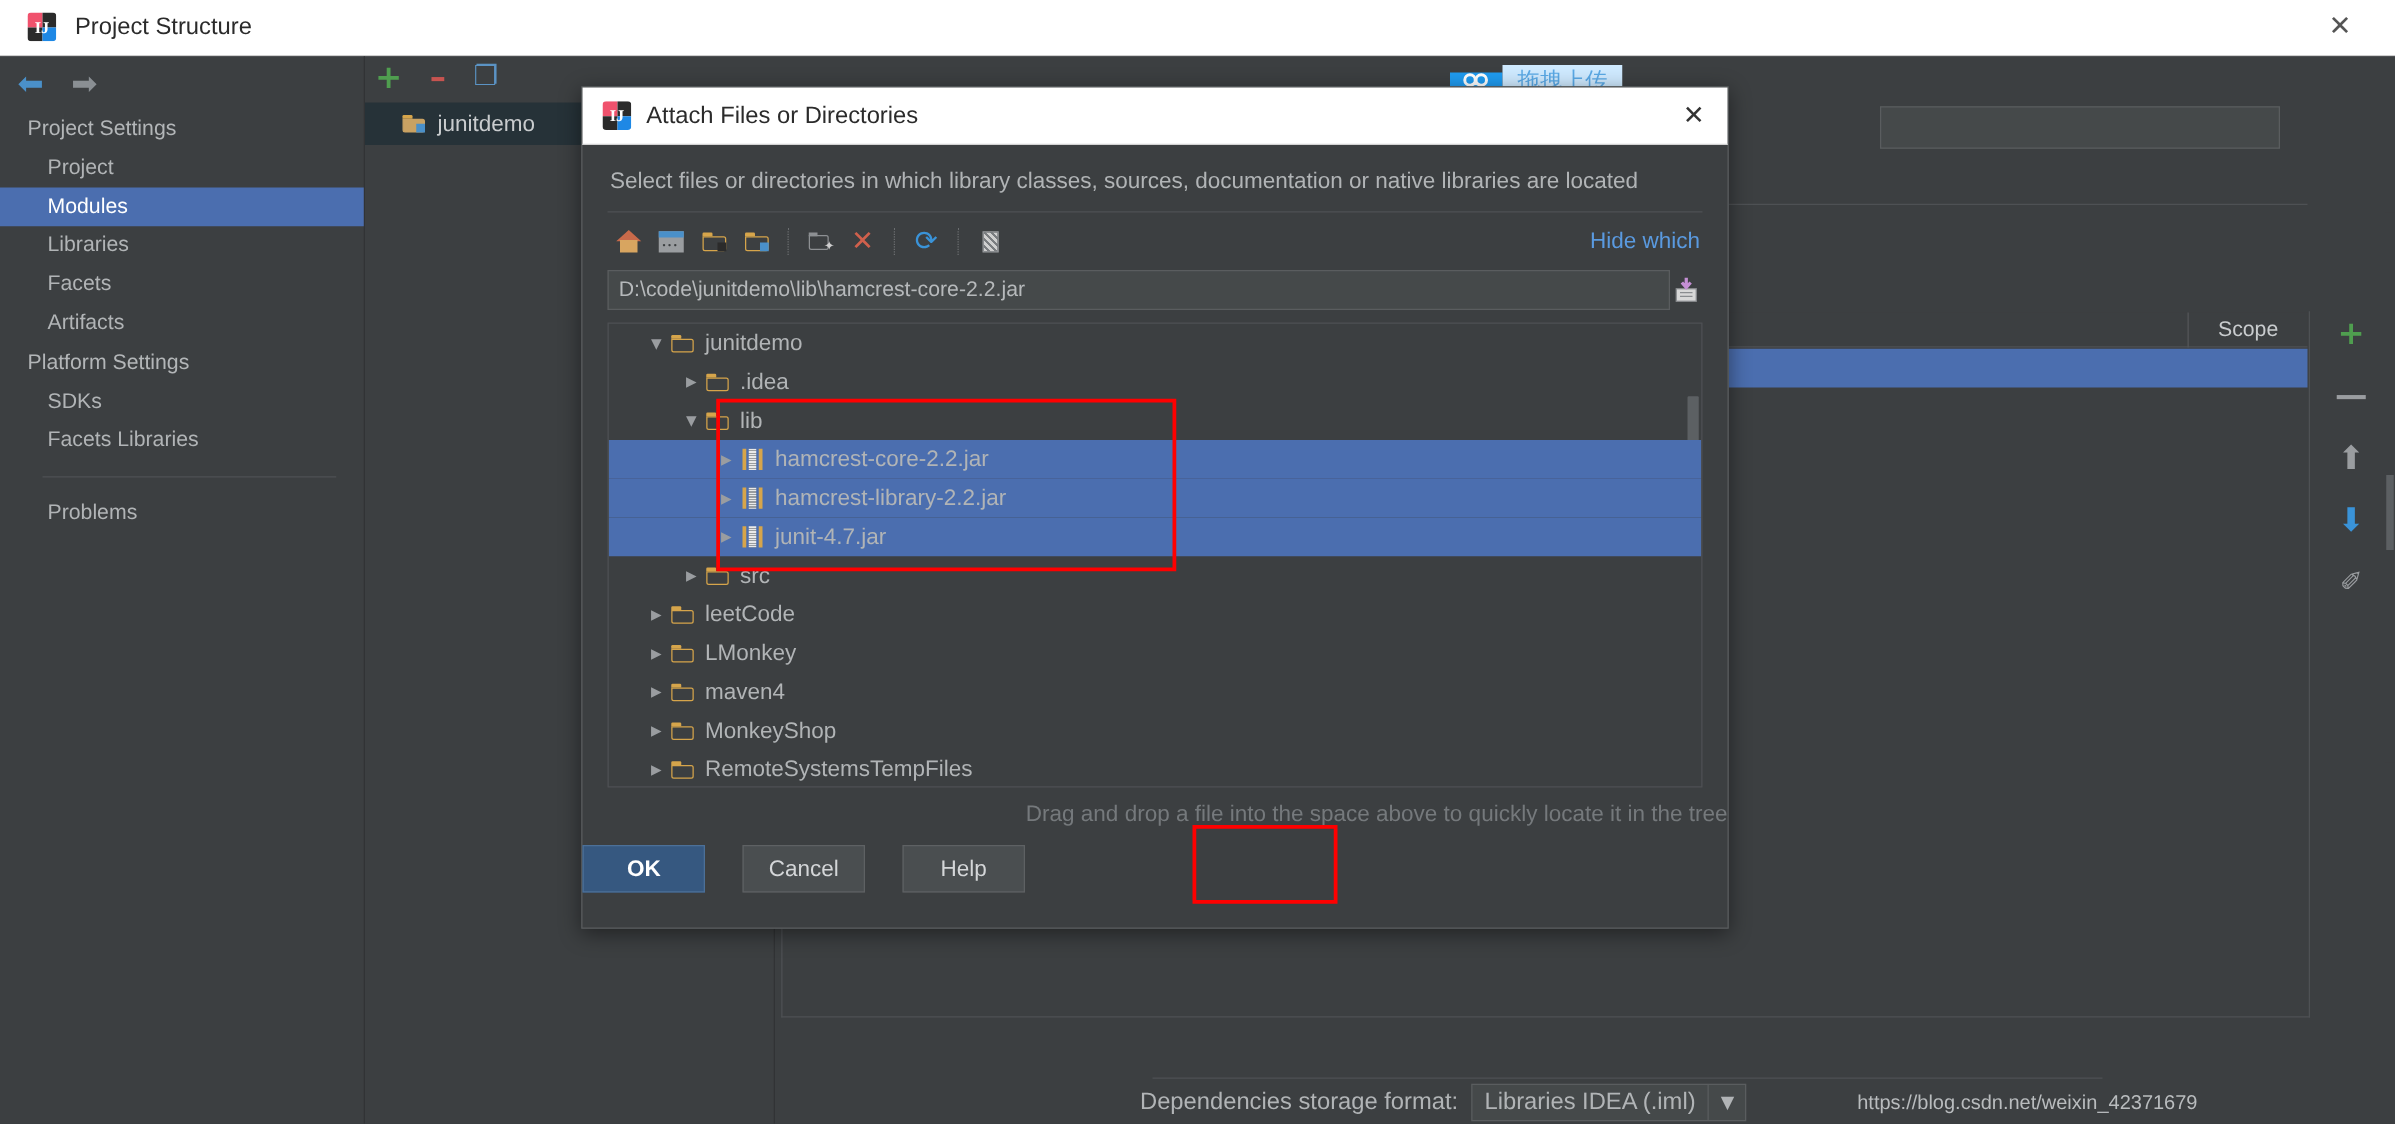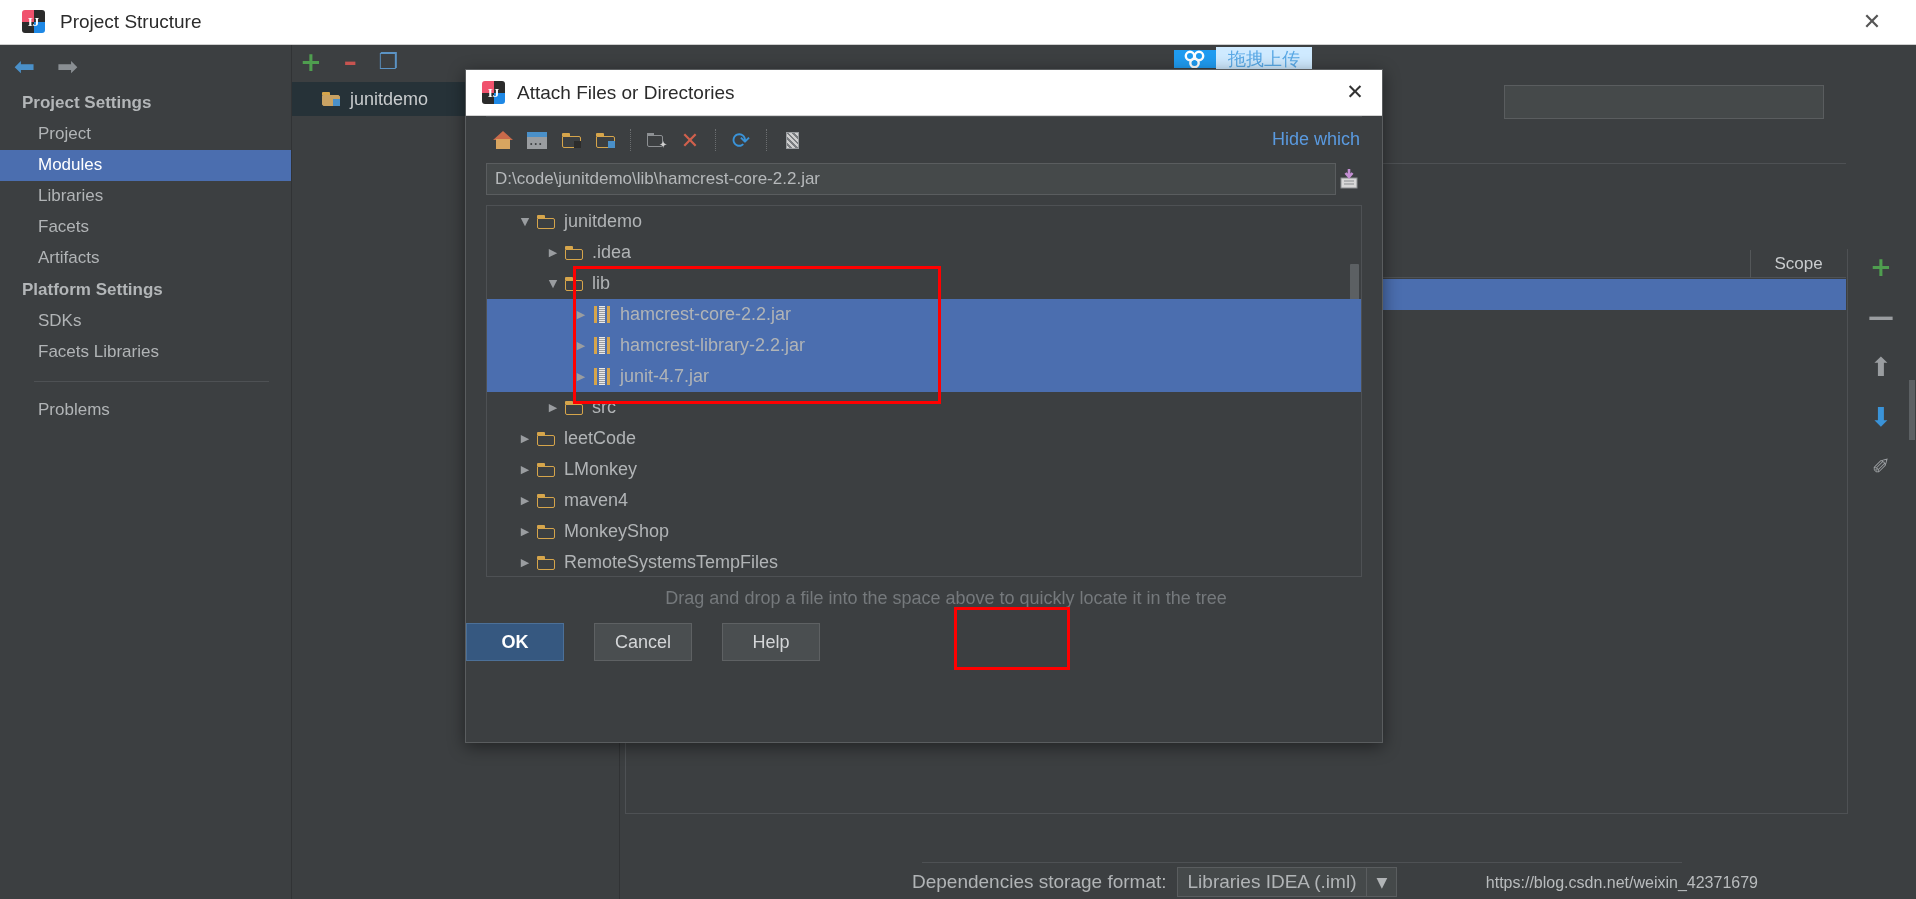--- a/index.html
+++ b/index.html
@@ -33,21 +33,21 @@
   .sidebar {
     position: absolute; left: 0; top: 45px; width: 292px; height: 854px;
     background: #3c3f41; border-right: 1px solid #313335;
   }
   .nav-arrows { height: 42px; display: flex; align-items: center; padding-left: 14px; gap: 22px; }
   .arrow { font-size: 25px; line-height: 25px; font-family: "DejaVu Sans", sans-serif; }
   .arrow.back { color: #4a90c9; }
   .arrow.fwd  { color: #8a8f93; }
 
   .side-group {
-    font-size: 17px; font-weight: bold; color: #b3b6b8;
+    font-size: 17px; font-weight: normal; color: #b3b6b8;
     padding: 6px 0 6px 22px;
   }
   .side-item {
     font-size: 17px; color: #b1b4b6;
     padding: 5px 0 6px 38px;
   }
   .side-item.active { background: #4b6eaf; color: #ffffff; }
   .side-sep { height: 1px; background: #4e5154; margin: 13px 22px 13px 34px; }
 
   
@@ -74,22 +74,22 @@
   .right-field {
     position: absolute; right: 92px; top: 40px; width: 320px; height: 34px;
     border: 1px solid #5a5d5f; background: #45494a;
   }
   .right-sep {
     position: absolute; left: 335px; right: 70px; top: 118px; height: 1px; background: #4e5154;
   }
 
   
   .upload-badge {
-    position: absolute; right: 460px; top: 42px; height: 34px;
-    display: flex; align-items: center; border-radius: 4px; overflow: hidden;
+    position: absolute; right: 474px; top: 42px; height: 34px;
+    display: flex; align-items: flex-end; border-radius: 4px; overflow: hidden;
   }
   .badge-ico {
     width: 42px; background: #1f9bf0; display: flex; align-items: center; justify-content: center;
   }
   .badge-txt {
     background: #cfeaff; color: #5aa9e6; font-size: 18px; padding: 0 12px;
     display: flex; align-items: center; font-family: "DejaVu Sans", sans-serif;
   }
 
   
@@ -217,21 +217,21 @@
   .tw-label { margin-left: 7px; }
 
   .tree-scroll {
     position: absolute; right: 2px; top: 58px; width: 9px; height: 64px;
     background: #5c6063; border-radius: 1px;
   }
 
   .red-box { position: absolute; border: 3px solid #ff0000; pointer-events: none; }
 
   .tree-hint {
-    text-align: center; font-size: 18px; color: #75797c; padding-top: 11px; padding-left: 44px;
+    text-align: right; font-size: 18px; color: #75797c; padding-top: 11px; padding-left: 44px;
   }
   .dlg-buttons {
     display: flex; justify-content: flex-start; align-items: center; gap: 30px;
     padding: 14px 22px 0 0; position: relative;
   }
   .btn {
     min-width: 98px; height: 38px; border: 1px solid #5e6163; background: #4a4e50;
     color: #d4d6d8; font-size: 18px; display: flex; align-items: center; justify-content: center;
   }
   .btn.primary { background: #365880; border: 1px solid #4c7098; color: #ffffff; font-weight: bold; }
@@ -396,20 +396,21 @@
             <div class="q2"></div>
             <div class="q3"></div>
             <div class="q4"></div>
             <div class="mark">IJ</div>
           </div>
       </div>
       <div class="dlg-title">Attach Files or Directories</div>
       <div class="dlg-close">✕</div>
     </div>
 
+    <div class="dlg-desc">Select files or directories in which library classes, sources, documentation or native libraries are located</div>
     <div class="dlg-divider"></div>
 
     <div class="dlg-toolbar">
       <span class="dti">
         <span class="home-ico">
             <span class="roof"></span>
             <span class="base"></span>
           </span>
       </span>
       <span class="dti">

